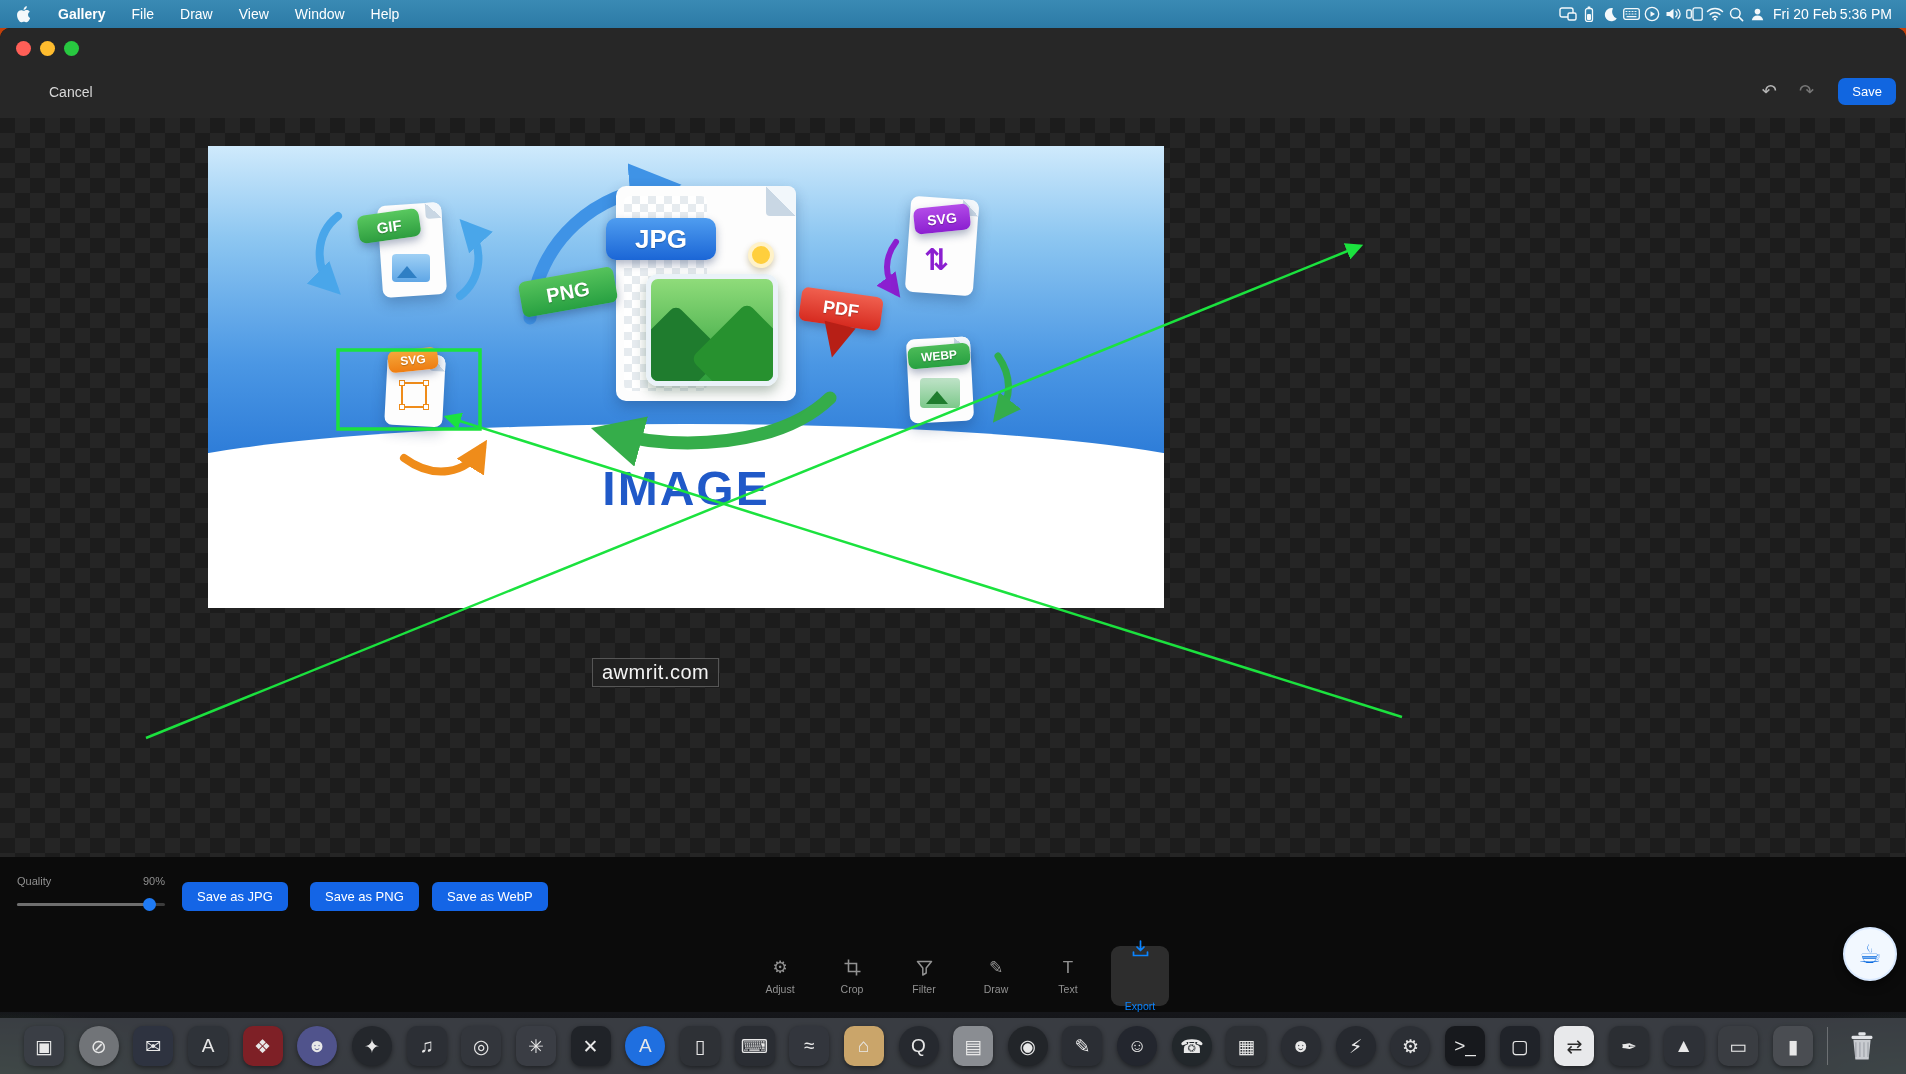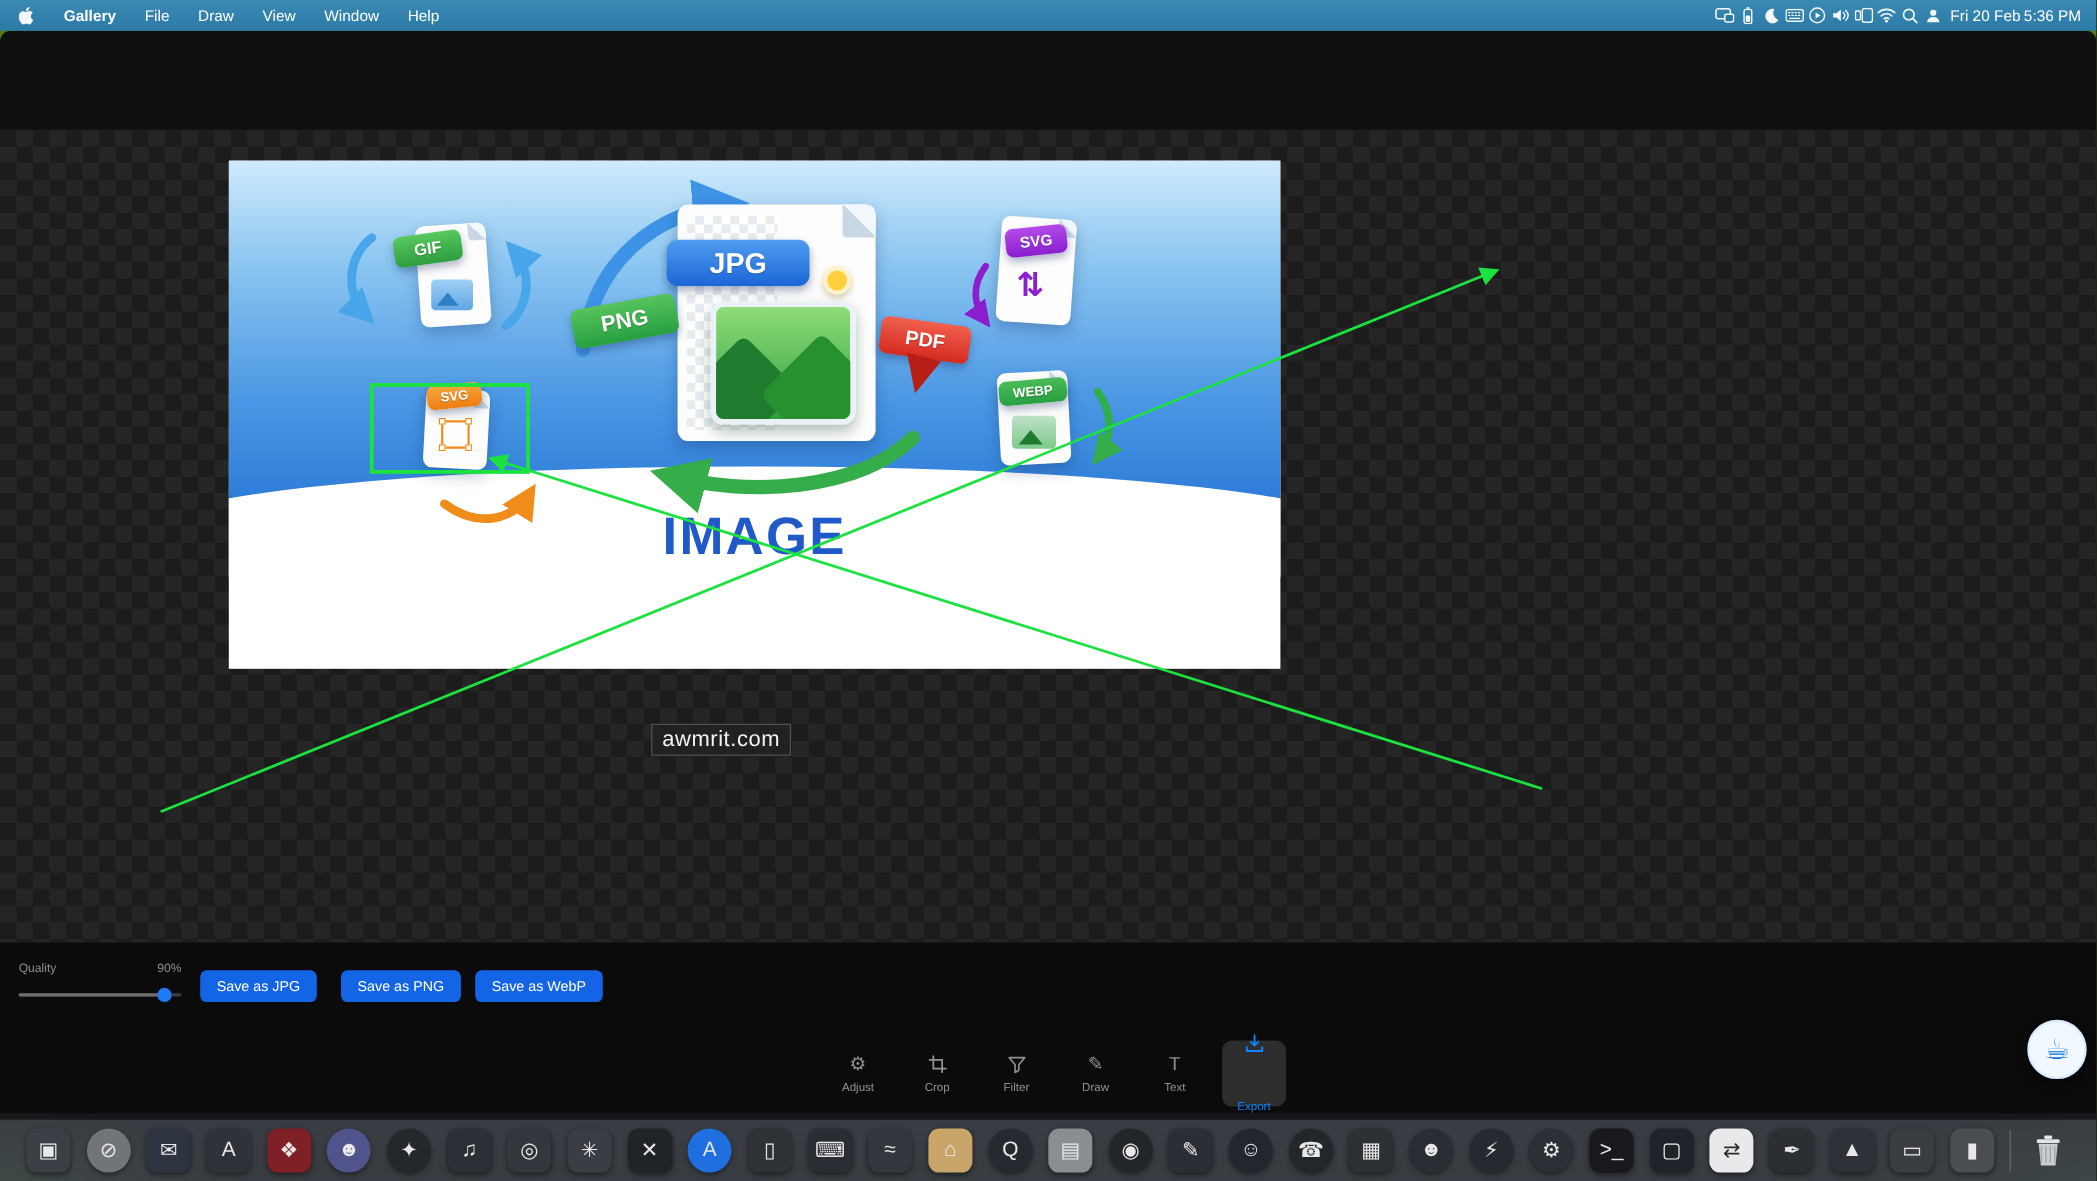--- a/index.html
+++ b/index.html
@@ -1,18 +1,18 @@
 <!DOCTYPE html>
 <html><head>
 <meta charset="utf-8">
 <style>
   * { margin:0; padding:0; box-sizing:border-box; }
   html,body { width:1906px; height:1074px; overflow:hidden; background:#0c0c0c;
               font-family:"Liberation Sans","DejaVu Sans",sans-serif; }
-  #screen { position:relative; width:1906px; height:1074px; overflow:hidden; background:#4d7c0f; }
+  #screen { position:relative; width:1906px; height:1074px; overflow:hidden; background:#c2410c; }
 
   
   .menubar { position:absolute; top:0; left:0; right:0; height:28px; z-index:50;
     background:linear-gradient(180deg,#3a8ab4,#2c7aa6); display:flex; align-items:center;
     color:#fff; font-size:14px; padding:0 14px; }
   .menubar .mleft { display:flex; align-items:center; gap:26px; }
   .menubar .appname { font-weight:700; }
   .menubar .menu-item { cursor:default; }
   .menubar .mright { margin-left:auto; display:flex; align-items:center; gap:3px; }
   .sicon { width:18px; height:18px; display:flex; align-items:center; justify-content:center; opacity:.95; }
@@ -74,21 +74,21 @@
   .doc-center::after { width:30px; height:30px; }
   .photo { position:absolute; left:438px; top:128px; width:132px; height:112px; border-radius:12px;
     background:linear-gradient(180deg,#8fdc7a,#2f9e3c); border:5px solid #eaf2f8; overflow:hidden;
     box-shadow:0 6px 12px rgba(20,60,30,.3); }
   .photo::before { content:""; position:absolute; left:-10px; bottom:-8px; width:70px; height:70px;
     background:#1f7c2e; transform:rotate(45deg); border-radius:8px; }
   .photo::after { content:""; position:absolute; right:-14px; bottom:-18px; width:80px; height:80px;
     background:#27912f; transform:rotate(45deg); border-radius:8px; }
   .sun { position:absolute; left:540px; top:96px; width:26px; height:26px; border-radius:50%;
     background:#ffcf3d; border:4px solid #fff2c8; box-shadow:0 3px 6px rgba(120,90,0,.3); }
-  .badge-jpg { left:398px; top:72px; width:130px; height:42px; font-size:26px; border-radius:10px;
+  .badge-jpg { left:398px; top:72px; width:110px; height:42px; font-size:26px; border-radius:10px;
     background:linear-gradient(180deg,#4f9df0,#1b66d6); }
   .badge-png { left:312px; top:128px; width:96px; height:36px; font-size:20px;
     background:linear-gradient(180deg,#56c35c,#27a041); transform:rotate(-10deg); }
   .badge-pdf { left:592px; top:146px; width:82px; height:34px; font-size:18px;
     background:linear-gradient(180deg,#f0604f,#d62a1f); transform:rotate(8deg); }
   .pdf-curl { position:absolute; left:612px; top:178px; width:0; height:0;
     border-left:16px solid transparent; border-right:16px solid transparent; border-top:34px solid #b71f16;
     transform:rotate(14deg); }
 
   .doc-svgr { left:700px; top:52px; width:68px; height:96px; transform:rotate(4deg); }
@@ -232,20 +232,33 @@
             <path d="M1.8 13.2a5.8 5.8 0 0 1 11.4 0z" fill="#fff"></path>
           </svg>
       </span>
       <span class="mdate">Fri 20 Feb</span>
       <span class="mtime">5:36 PM</span>
     </div>
   </div>
 
   <div class="window">
 
+    <div class="win-header">
+      <div class="traffic">
+        <span class="tl red"></span>
+        <span class="tl yellow"></span>
+        <span class="tl green"></span>
+      </div>
+      <span class="cancel-btn">Cancel</span>
+      <div class="undo-redo">
+        <span class="undo">↶</span>
+        <span class="redo">↷</span>
+      </div>
+      <button class="save-btn">Save</button>
+    </div>
 
     <div class="canvas">
 
       <div class="artboard">
         <div class="banner-sky"></div>
         <div class="banner-curve"></div>
 
         <svg class="banner-arrows" width="956" height="462" viewBox="0 0 956 462">
           <defs>
             <marker id="mblue" viewBox="0 0 10 10" refX="7" refY="5" markerWidth="4" markerHeight="4" orient="auto">

